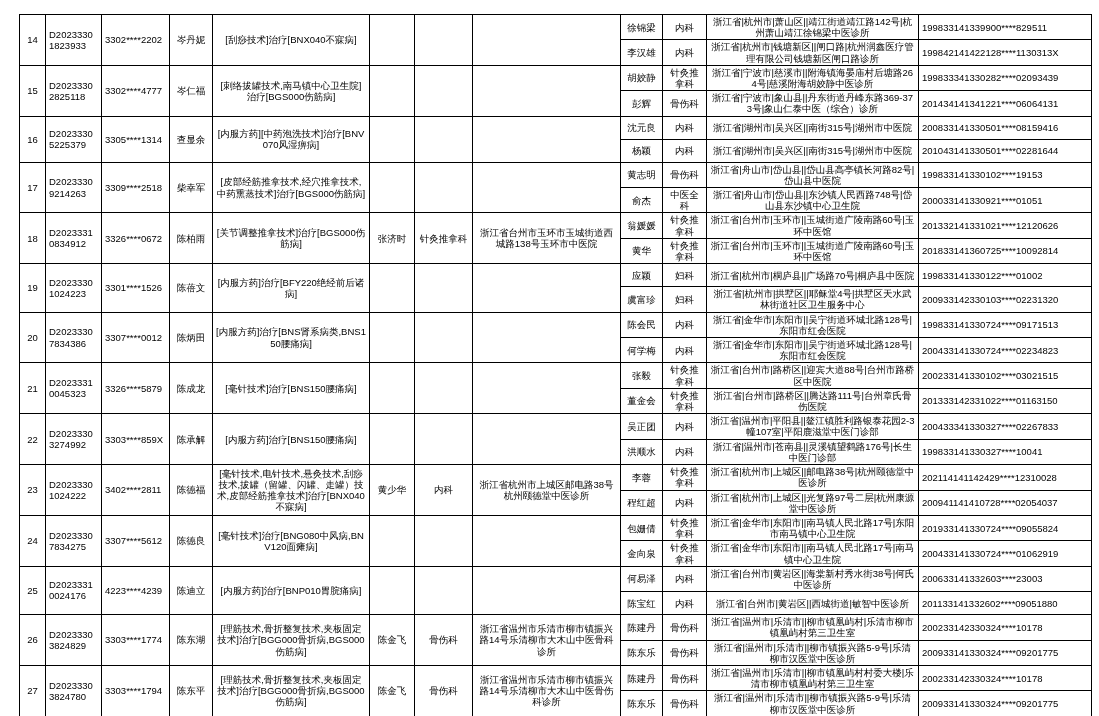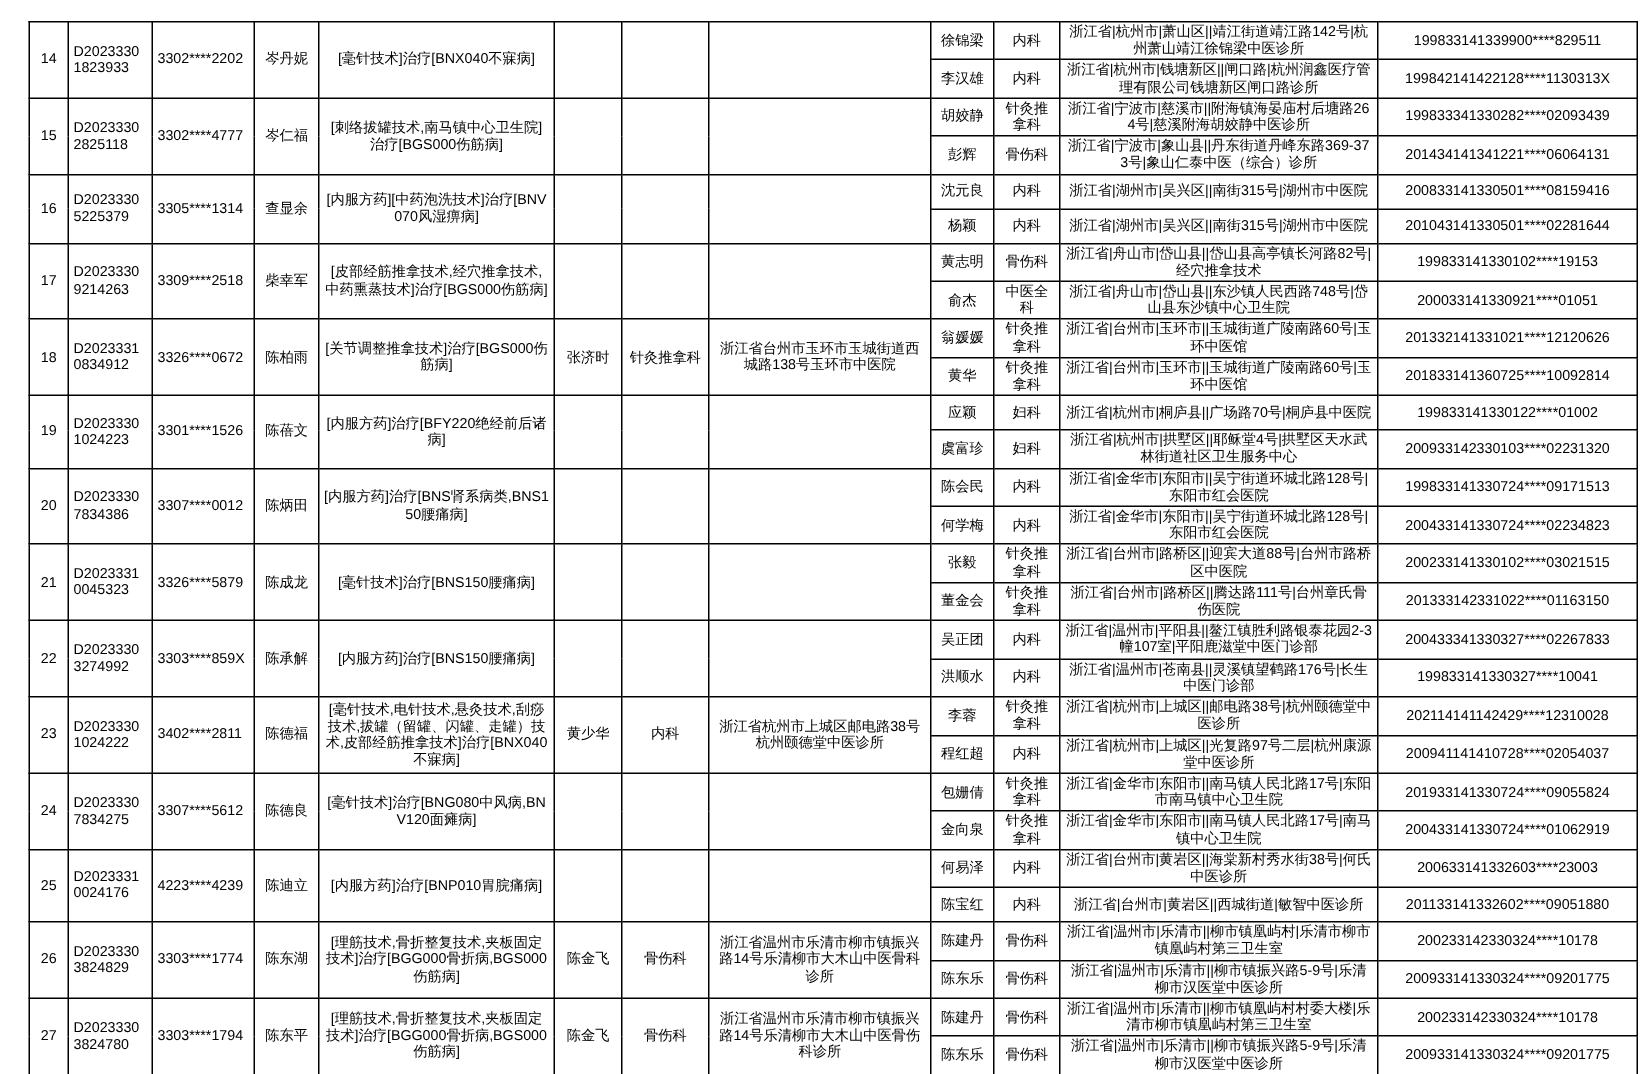--- a/index.html
+++ b/index.html
@@ -29,21 +29,21 @@
     padding: 1px 3px;
     vertical-align: middle;
     overflow: hidden;
     word-break: break-all;
   }
   td.c-center { text-align: center; }
   td.c-left   { text-align: center; }
   td.c-seq    { font-size: 10px; margin-left: 16px; }
   td.c-acc    { font-size: 9.5px; text-align: left; }
   td.c-num    { font-size: 9.5px; text-align: left; letter-spacing: 0; }
-  td.c-cert   { font-size: 9.5px; text-align: center; }
+  td.c-cert   { font-size: 9.5px; text-align: left; }
   tr.sub-row  { height: 23px; }
 </style>
 </head>
 <body>
 
 <div class="page">
   <table class="reg-table">
     <colgroup>
       <col style="width:26px">
       <col style="width:56px">
@@ -57,21 +57,21 @@
       <col style="width:44px">
       <col style="width:212px">
       <col style="width:173px">
     </colgroup>
     <tbody>
         <tr class="sub-row">
           <td class="c-seq c-center" rowspan="2">14</td>
           <td class="c-acc" rowspan="2">D20233301823933</td>
           <td class="c-num" rowspan="2">3302****2202</td>
           <td class="c-center" rowspan="2">岑丹妮</td>
-          <td class="c-left" rowspan="2">[毫针技术]治疗[BNX040不寐病]</td>
+          <td class="c-left" rowspan="2">[刮痧技术]治疗[BNX040不寐病]</td>
           <td class="c-center" rowspan="2"></td>
           <td class="c-center" rowspan="2"></td>
           <td class="c-left" rowspan="2"></td>
           <td class="c-center">徐锦梁</td>
           <td class="c-center">内科</td>
           <td class="c-left">浙江省|杭州市|萧山区||靖江街道靖江路142号|杭州萧山靖江徐锦梁中医诊所</td>
           <td class="c-cert">199833141339900****829511</td>
         </tr>
         <tr class="sub-row">
           <td class="c-center">李汉雄</td>
@@ -123,21 +123,21 @@
           <td class="c-seq c-center" rowspan="2">17</td>
           <td class="c-acc" rowspan="2">D20233309214263</td>
           <td class="c-num" rowspan="2">3309****2518</td>
           <td class="c-center" rowspan="2">柴幸军</td>
           <td class="c-left" rowspan="2">[皮部经筋推拿技术,经穴推拿技术,中药熏蒸技术]治疗[BGS000伤筋病]</td>
           <td class="c-center" rowspan="2"></td>
           <td class="c-center" rowspan="2"></td>
           <td class="c-left" rowspan="2"></td>
           <td class="c-center">黄志明</td>
           <td class="c-center">骨伤科</td>
-          <td class="c-left">浙江省|舟山市|岱山县||岱山县高亭镇长河路82号|经穴推拿技术</td>
+          <td class="c-left">浙江省|舟山市|岱山县||岱山县高亭镇长河路82号|岱山县中医院</td>
           <td class="c-cert">199833141330102****19153</td>
         </tr>
         <tr class="sub-row">
           <td class="c-center">俞杰</td>
           <td class="c-center">中医全科</td>
           <td class="c-left">浙江省|舟山市|岱山县||东沙镇人民西路748号|岱山县东沙镇中心卫生院</td>
           <td class="c-cert">200033141330921****01051</td>
         </tr>
         <tr class="sub-row">
           <td class="c-seq c-center" rowspan="2">18</td>

